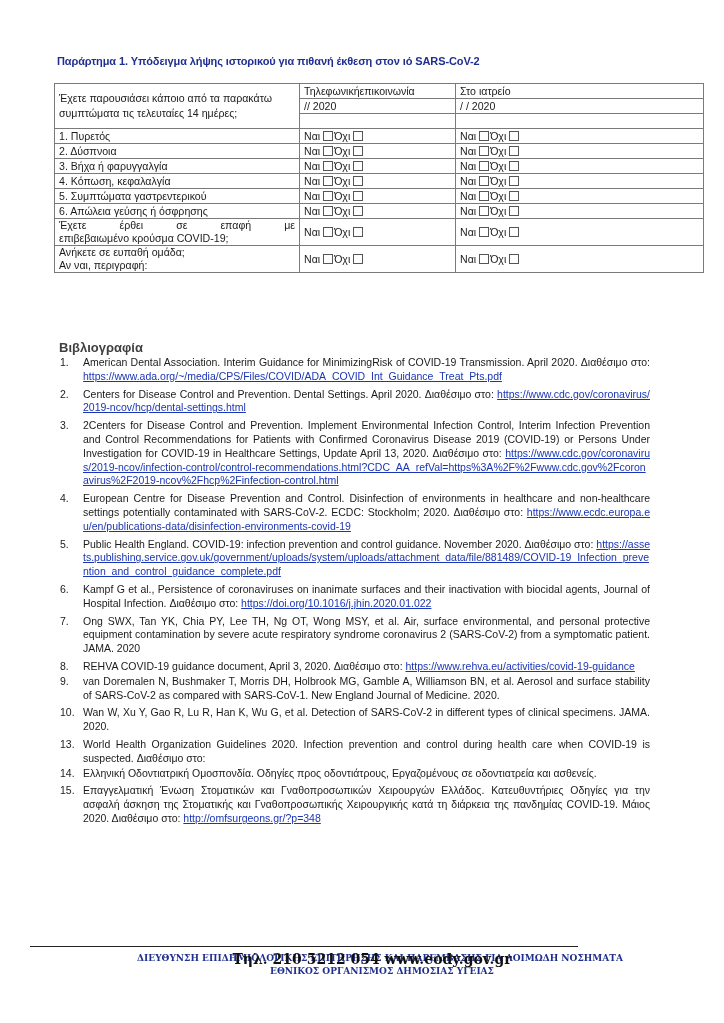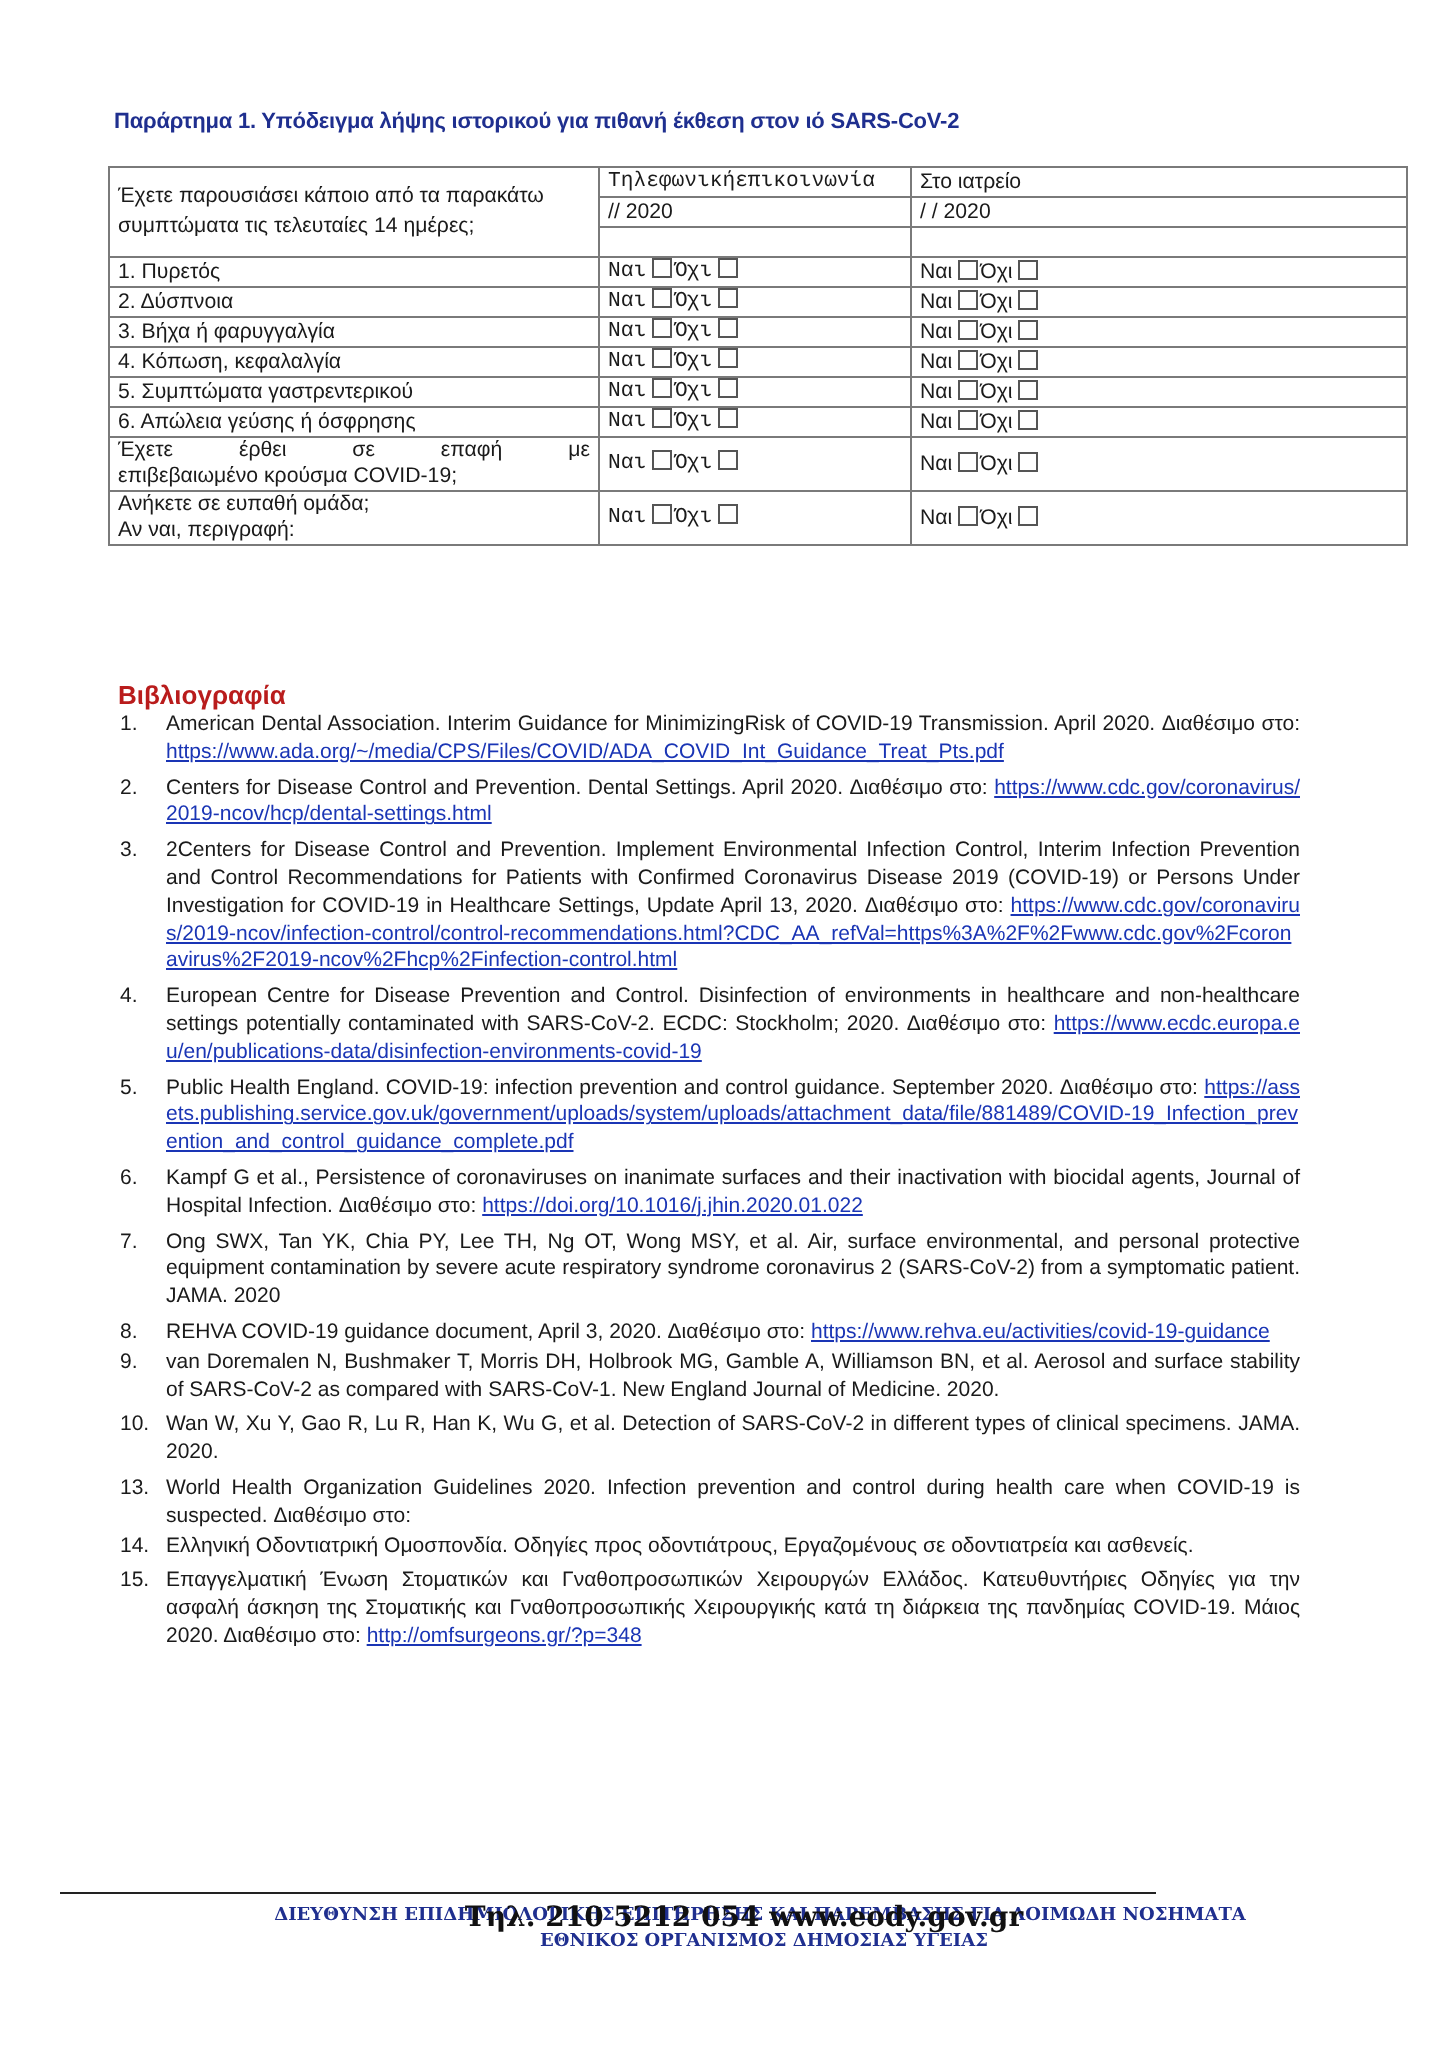--- a/index.html
+++ b/index.html
@@ -4,24 +4,24 @@
 <style>
   html, body { margin: 0; padding: 0; background: #ffffff; }
   body { width: 724px; height: 1023px; position: relative; overflow: hidden;
          font-family: "Liberation Sans", sans-serif; color: #1a1a1a; }
   .appendix-title { position: absolute; left: 57px; top: 55px; font-size: 11px; font-weight: bold;
          color: #1f2f8f; letter-spacing: -0.1px; }
   table.symptoms { position: absolute; left: 54px; top: 83px; width: 650px; border-collapse: collapse;
          font-size: 10.6px; }
   table.symptoms td { border: 1px solid #7a7a7a; padding: 0 4px; height: 14px; line-height: 13px; vertical-align: middle; }
   table.symptoms td.q { width: 236px; }
-  table.symptoms td.c1 { width: 147px; font-family: Liberation Mono, monospace; }
+  table.symptoms td.c1 { width: 147px; }
   .justify-row { display: flex; justify-content: space-between; }
   .box { display: inline-block; width: 8px; height: 8px; border: 1px solid #555; vertical-align: -1px; margin: 0 1px 0 3px; }
-  .refs-title { position: absolute; left: 59px; top: 340px; font-size: 13px; font-weight: bold; color: #b91c1c; }
+  .refs-title { position: absolute; left: 59px; top: 340px; font-size: 13px; font-weight: bold; color: #404040; }
   ol.refs { position: absolute; left: 60px; top: 356px; width: 590px; margin: 0; padding: 0; list-style: none;
          font-size: 10.5px; line-height: 13.8px; }
   ol.refs li { position: relative; padding-left: 23px; margin-bottom: 4px; text-align: justify; }
   ol.refs li .num { position: absolute; left: 0; top: 0; }
   ol.refs li.tight { margin-bottom: 1px; }
   a.link { color: #1a35b5; text-decoration: underline; }
   .footer-line { position: absolute; left: 30px; top: 946px; width: 548px; height: 1px; background: #222; }
   .footer { position: absolute; left: 0; width: 724px; text-align: center; font-family: "DejaVu Serif", serif; }
   .f1 { top: 953px; font-size: 9px; font-weight: bold; color: #1f2f8f; padding-left: 36px; box-sizing: border-box; }
   .f2 { top: 966px; font-size: 9px; font-weight: bold; color: #1f2f8f; padding-left: 40px; box-sizing: border-box; }
@@ -103,21 +103,21 @@
       </tr>
     </tbody>
 </table>
 
 <div class="refs-title">Βιβλιογραφία</div>
 <ol class="refs" id="refs-list">
     <li><span class="num">1.</span><span>American Dental Association. Interim Guidance for MinimizingRisk of COVID-19 Transmission. April 2020. Διαθέσιμο στο: </span><a class="link" style="word-break: break-all;">https://www.ada.org/~/media/CPS/Files/COVID/ADA_COVID_Int_Guidance_Treat_Pts.pdf</a></li>
     <li><span class="num">2.</span><span>Centers for Disease Control and Prevention. Dental Settings. April 2020. Διαθέσιμο στο: </span><a class="link" style="word-break: break-all;">https://www.cdc.gov/coronavirus/2019-ncov/hcp/dental-settings.html</a></li>
     <li><span class="num">3.</span><span>2Centers for Disease Control and Prevention. Implement Environmental Infection Control, Interim Infection Prevention and Control Recommendations for Patients with Confirmed Coronavirus Disease 2019 (COVID-19) or Persons Under Investigation for COVID-19 in Healthcare Settings, Update April 13, 2020. Διαθέσιμο στο: </span><a class="link" style="word-break: break-all;">https://www.cdc.gov/coronavirus/2019-ncov/infection-control/control-recommendations.html?CDC_AA_refVal=https%3A%2F%2Fwww.cdc.gov%2Fcoronavirus%2F2019-ncov%2Fhcp%2Finfection-control.html</a></li>
     <li><span class="num">4.</span><span>European Centre for Disease Prevention and Control. Disinfection of environments in healthcare and non-healthcare settings potentially contaminated with SARS-CoV-2. ECDC: Stockholm; 2020. Διαθέσιμο στο: </span><a class="link" style="word-break: break-all;">https://www.ecdc.europa.eu/en/publications-data/disinfection-environments-covid-19</a></li>
-    <li><span class="num">5.</span><span>Public Health England. COVID-19: infection prevention and control guidance. September 2020. Διαθέσιμο στο: </span><a class="link" style="word-break: break-all;">https://assets.publishing.service.gov.uk/government/uploads/system/uploads/attachment_data/file/881489/COVID-19_Infection_prevention_and_control_guidance_complete.pdf</a></li>
+    <li><span class="num">5.</span><span>Public Health England. COVID-19: infection prevention and control guidance. November 2020. Διαθέσιμο στο: </span><a class="link" style="word-break: break-all;">https://assets.publishing.service.gov.uk/government/uploads/system/uploads/attachment_data/file/881489/COVID-19_Infection_prevention_and_control_guidance_complete.pdf</a></li>
     <li><span class="num">6.</span><span>Kampf G et al., Persistence of coronaviruses on inanimate surfaces and their inactivation with biocidal agents, Journal of Hospital Infection. Διαθέσιμο στο: </span><a class="link" style="word-break: break-all;">https://doi.org/10.1016/j.jhin.2020.01.022</a></li>
     <li><span class="num">7.</span><span>Ong SWX, Tan YK, Chia PY, Lee TH, Ng OT, Wong MSY, et al. Air, surface environmental, and personal protective equipment contamination by severe acute respiratory syndrome coronavirus 2 (SARS-CoV-2) from a symptomatic patient. JAMA. 2020</span></li>
     <li class="tight"><span class="num">8.</span><span>REHVA COVID-19 guidance document, April 3, 2020. Διαθέσιμο στο: </span><a class="link" style="word-break: break-all;">https://www.rehva.eu/activities/covid-19-guidance</a></li>
     <li><span class="num">9.</span><span>van Doremalen N, Bushmaker T, Morris DH, Holbrook MG, Gamble A, Williamson BN, et al. Aerosol and surface stability of SARS-CoV-2 as compared with SARS-CoV-1. New England Journal of Medicine. 2020.</span></li>
     <li><span class="num">10.</span><span>Wan W, Xu Y, Gao R, Lu R, Han K, Wu G, et al. Detection of SARS-CoV-2 in different types of clinical specimens. JAMA. 2020.</span></li>
     <li class="tight"><span class="num">13.</span><span>World Health Organization Guidelines 2020. Infection prevention and control during health care when COVID-19 is suspected. Διαθέσιμο στο:</span></li>
     <li><span class="num">14.</span><span>Ελληνική Οδοντιατρική Ομοσπονδία. Οδηγίες προς οδοντιάτρους, Εργαζομένους σε οδοντιατρεία και ασθενείς.</span></li>
     <li><span class="num">15.</span><span>Επαγγελματική Ένωση Στοματικών και Γναθοπροσωπικών Χειρουργών Ελλάδος. Κατευθυντήριες Οδηγίες για την ασφαλή άσκηση της Στοματικής και Γναθοπροσωπικής Χειρουργικής κατά τη διάρκεια της πανδημίας COVID-19. Μάιος 2020. Διαθέσιμο στο: </span><a class="link" style="word-break: break-all;">http://omfsurgeons.gr/?p=348</a></li>
   </ol>
 

